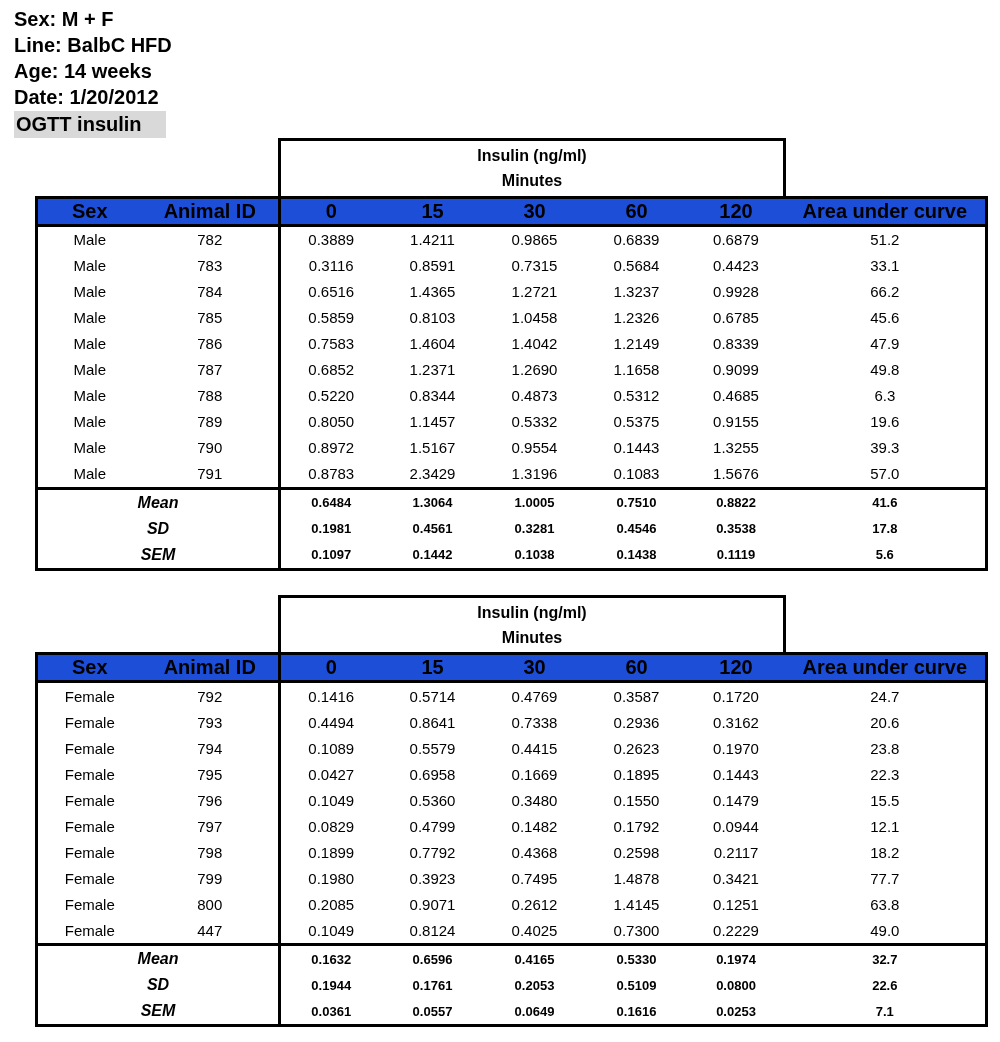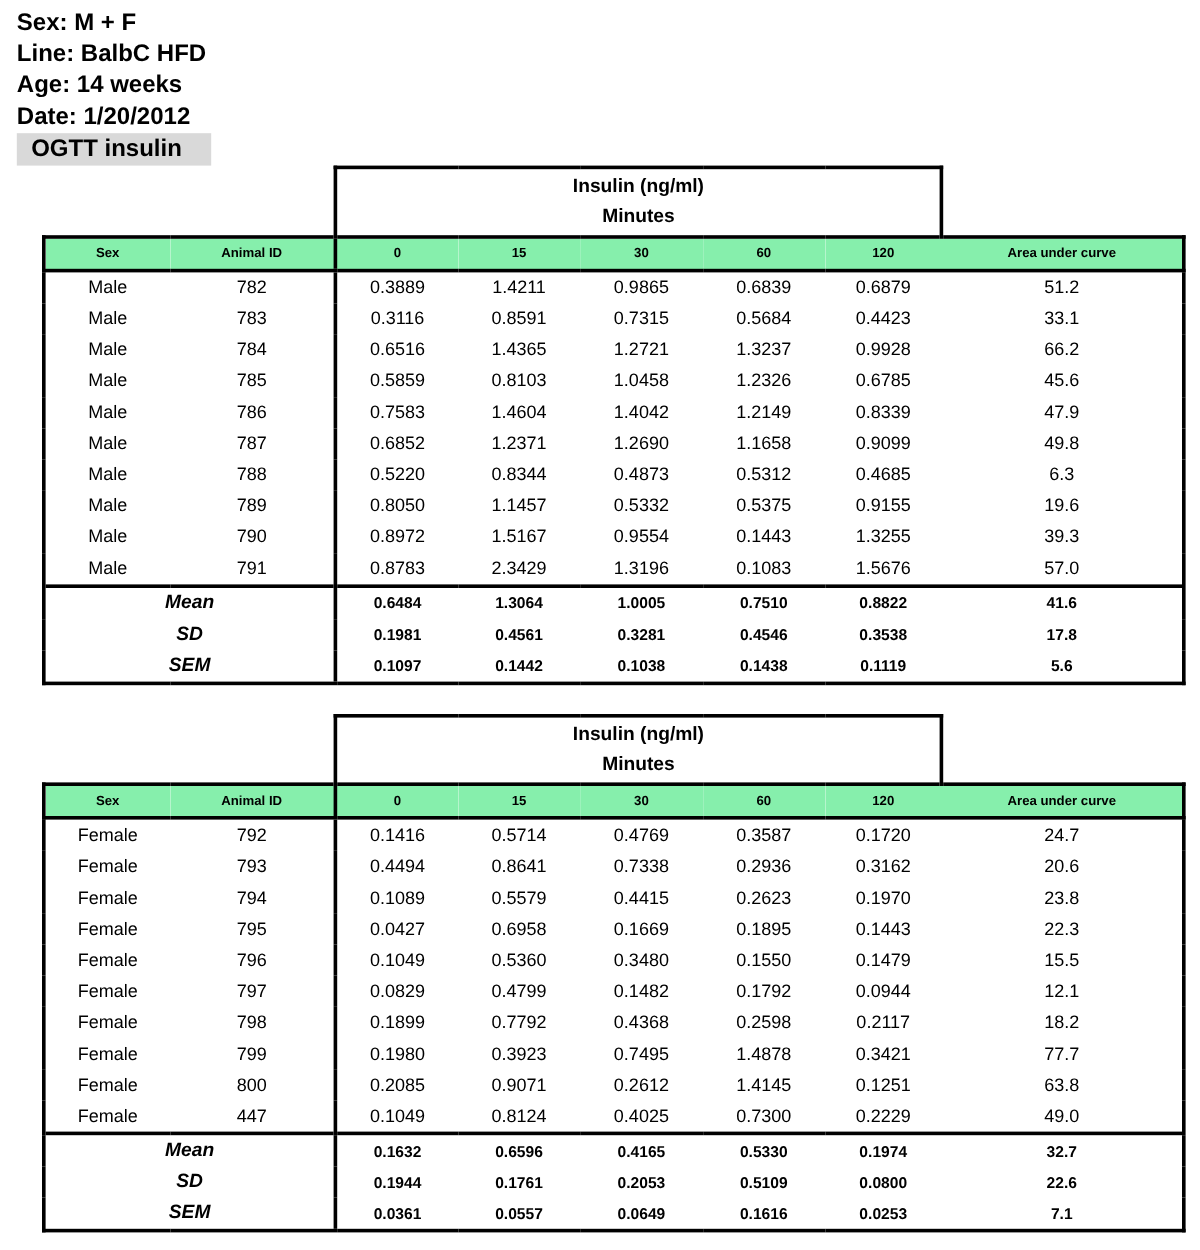--- a/index.html
+++ b/index.html
@@ -17,21 +17,21 @@
   .info-block { padding: 6px 0 0 14px; }
   .info-line {
     font-weight: bold;
     font-size: 20px;
     line-height: 26px;
     white-space: pre;
   }
   .assay-highlight {
     display: inline-block;
     background: #d9d9d9;
-    padding: 0 24px 1px 12px;
+    padding: 0 24px 1px 2px;
     margin-top: 1px;
   }
 
   
   .sheet-table { margin: 0 0 0 35px; }
   .sheet-table.second { margin-top: 24px; }
   table.grid {
     border-collapse: collapse;
     table-layout: fixed;
     width: 950px;
@@ -42,23 +42,23 @@
   tr.group-row td.spacer { border: none; height: 56px; background: #fff; }
   td.group-box {
     border: 3px solid #000;
     border-bottom: none;
     background: #fff;
   }
   .group-title { font-weight: bold; font-size: 16px; line-height: 25px; }
 
   
   tr.header-row th {
-    background: #86efac;
+    background: #1d4ed8;
     font-weight: bold;
-    font-size: 11px;
+    font-size: 20px;
     height: 25px;
     border-top: 3px solid #000;
     border-bottom: 3px solid #000;
   }
   tr.header-row th:first-child { border-left: 3px solid #000; }
   tr.header-row th:last-child  { border-right: 3px solid #000; }
   tr.header-row th.minute-first { border-left: 3px solid #000; }
 
   
   tbody td { font-size: 15px; height: 26px; background: #fff; }

